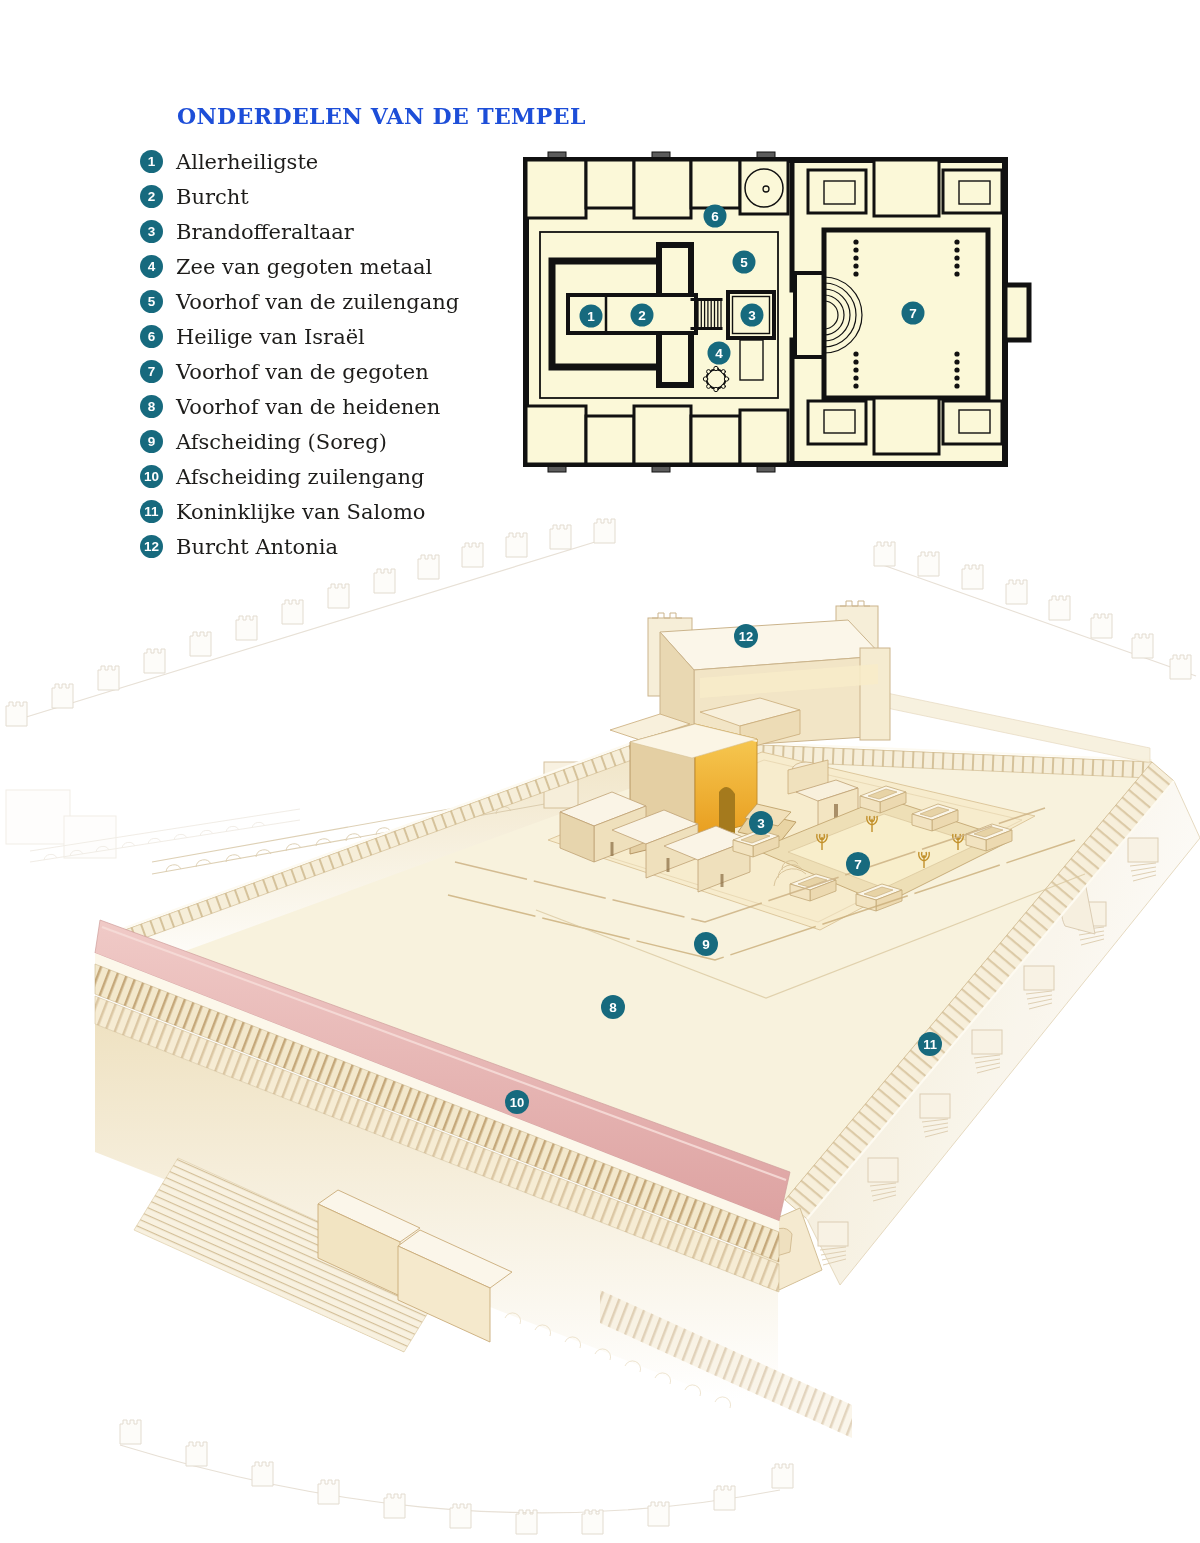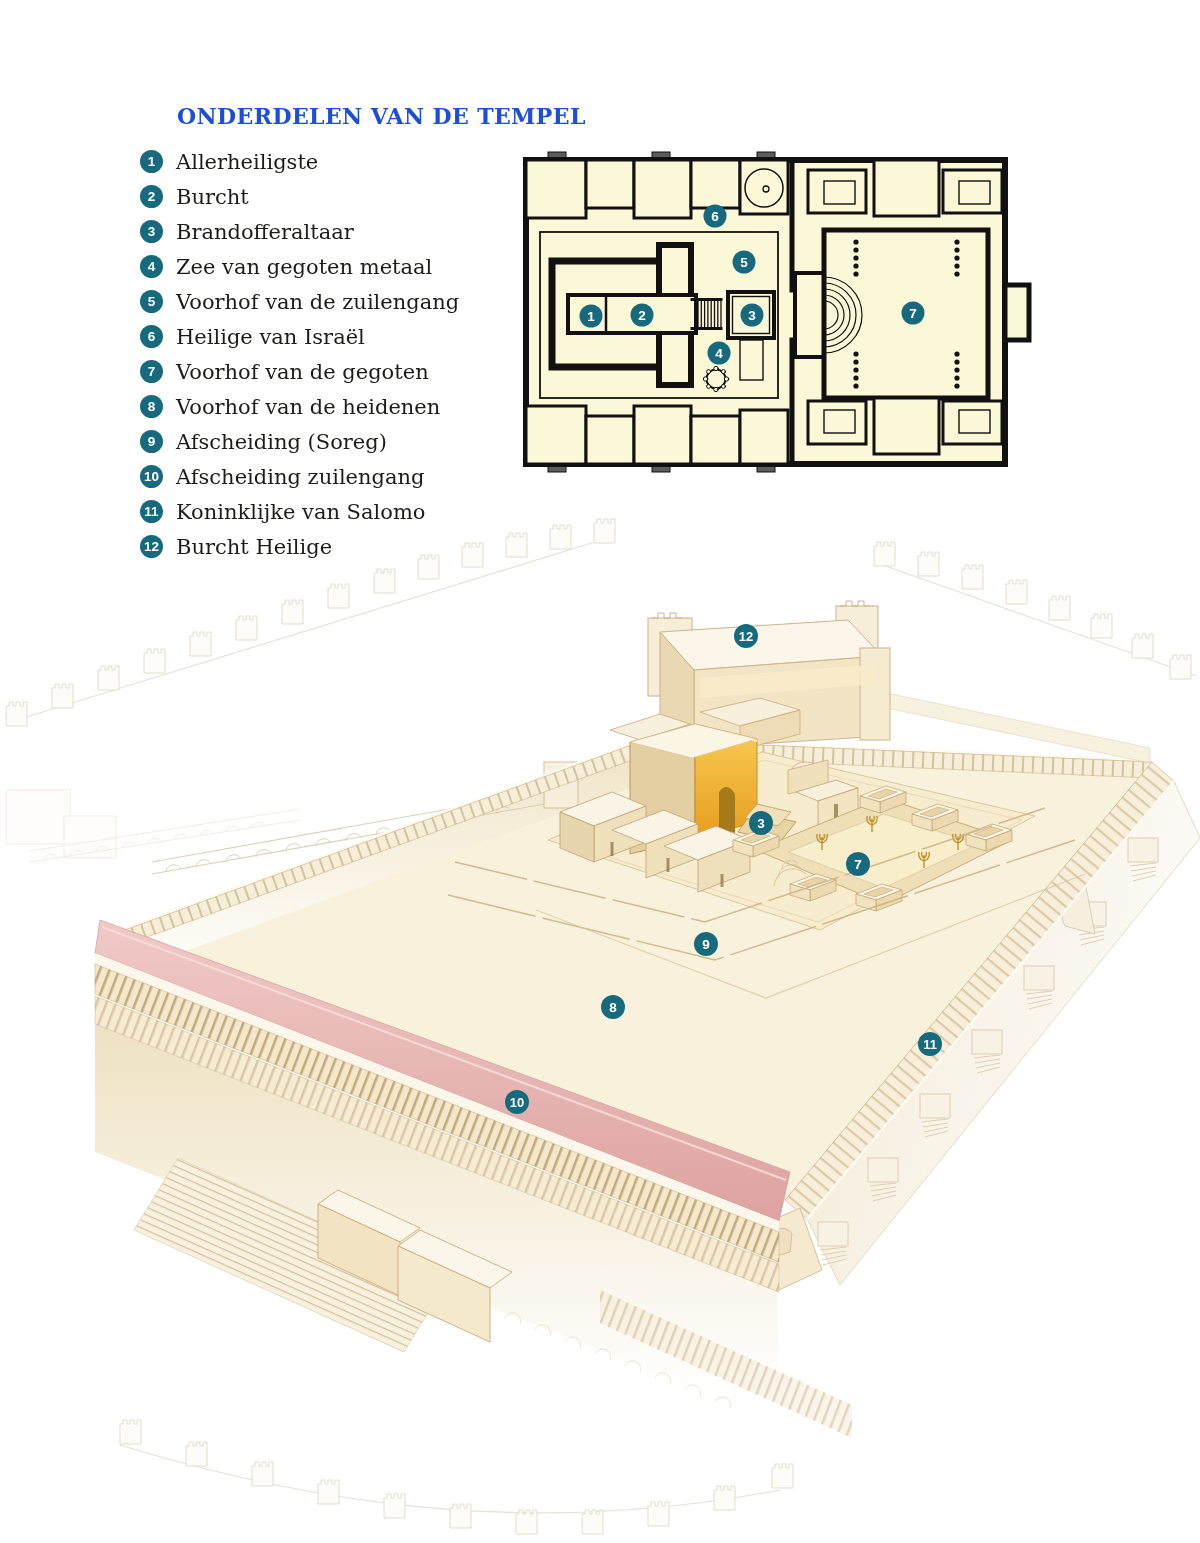--- a/index.html
+++ b/index.html
@@ -68,21 +68,21 @@
     <div class="legend-row">
         <span class="legend-dot">10</span>
         <span class="legend-label">Afscheiding zuilengang</span>
       </div>
     <div class="legend-row">
         <span class="legend-dot">11</span>
         <span class="legend-label">Koninklijke van Salomo</span>
       </div>
     <div class="legend-row">
         <span class="legend-dot">12</span>
-        <span class="legend-label">Burcht Heilige</span>
+        <span class="legend-label">Burcht Antonia</span>
       </div>
   </div>
 
   <svg id="plan-svg" width="520" height="330" viewBox="0 0 520 330">
     <g stroke-linecap="square">
 
       <g fill="#5c5c5c" stroke="#111" stroke-width="1">
         <rect x="30" y="2" width="18" height="9"></rect>
           <rect x="134" y="2" width="18" height="9"></rect>
           <rect x="239" y="2" width="18" height="9"></rect>

